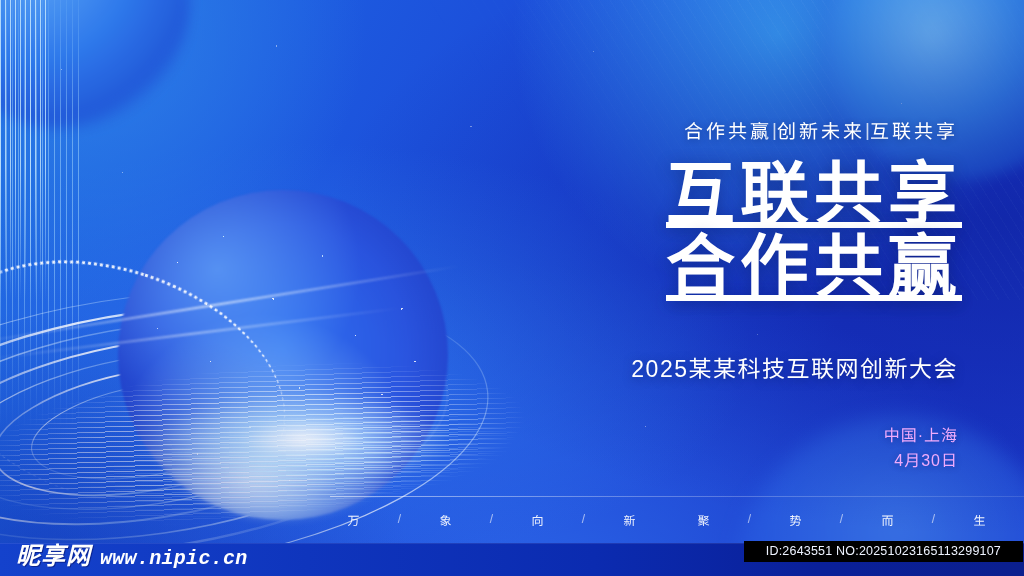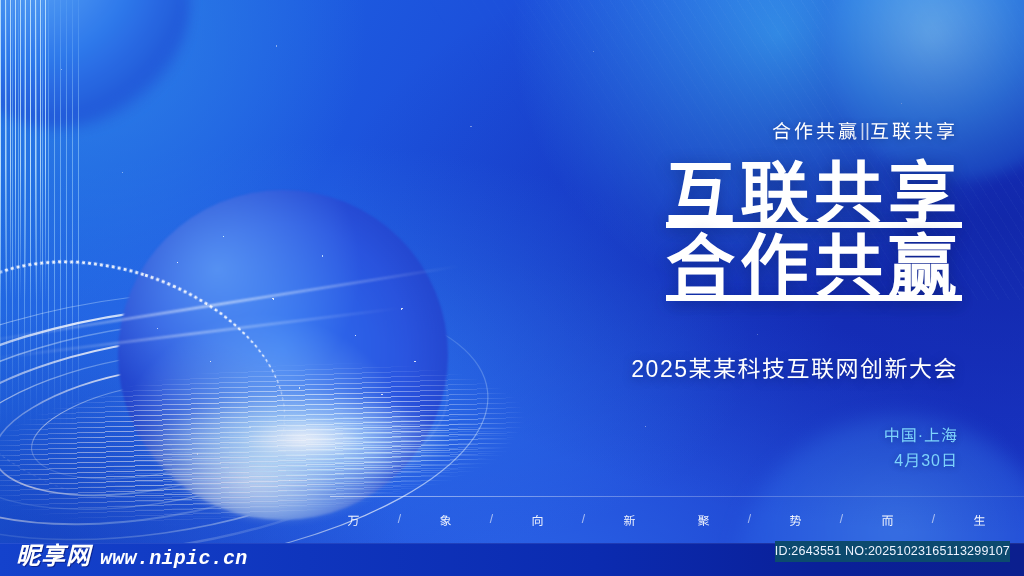--- a/index.html
+++ b/index.html
@@ -195,21 +195,21 @@
 
   .subtitle{
     position:absolute;right:66px;top:350px;
     color:#ffffff;font-size:23px;font-weight:400;letter-spacing:1.5px;
     text-shadow:0 2px 10px rgba(8,26,95,.5);
     white-space:nowrap;
   }
 
   .meta{
     position:absolute;right:66px;top:424px;text-align:right;
-    color:#7dd3fc;font-size:16px;line-height:1.55;letter-spacing:1px;
+    color:#f0abfc;font-size:16px;line-height:1.55;letter-spacing:1px;
     text-shadow:0 1px 6px rgba(8,26,95,.45);
   }
 
   
   .strip-rule{
     position:absolute;left:330px;right:0;top:496px;height:1px;
     background:linear-gradient(90deg, rgba(255,255,255,.55) 0%, rgba(255,255,255,.30) 40%, rgba(255,255,255,.12) 100%);
   }
   .strip{
     position:absolute;left:330px;right:20px;top:505px;height:28px;
@@ -235,24 +235,24 @@
     font-family:Liberation Serif, serif;
     font-size:24px;font-weight:700;color:#fff;letter-spacing:1px;
     font-style:italic;
     text-shadow:1px 1px 0 rgba(10,30,130,.8);
   }
   .wm-url{
     font-size:20px;font-weight:700;font-style:italic;color:#fff;letter-spacing:.3px;
     font-family:Liberation Mono, monospace;
   }
   .idplate{
-    position:absolute;right:14px;bottom:14px;
-    background:#0c4a6e;color:#eef3ff;
+    position:absolute;right:1px;bottom:14px;
+    background:#000000;color:#eef3ff;
     font-size:12.5px;letter-spacing:.2px;
-    padding:3px 0 4px;
+    padding:3px 22px 4px;
     font-family:"Liberation Sans","DejaVu Sans",sans-serif;
   }
 </style>
 </head>
 <body>
 
 <div class="stage">
 
   <div class="bg-base"></div>
   <div class="diag"></div>
@@ -304,20 +304,21 @@
   <div class="streak"></div>
   <div class="streak b"></div>
 
   <div class="bg-vignette"></div>
 
   <div class="content">
 
     <div class="kicker">
       <span>合作共赢</span>
       <span class="sep">|</span>
+      <span>创新未来</span>
       <span class="sep">|</span>
       <span>互联共享</span>
     </div>
 
     <div class="title">
       <span class="l1">互联共享</span>
       <span class="l2">合作共赢</span>
     </div>
 
     <div class="subtitle">2025某某科技互联网创新大会</div>

